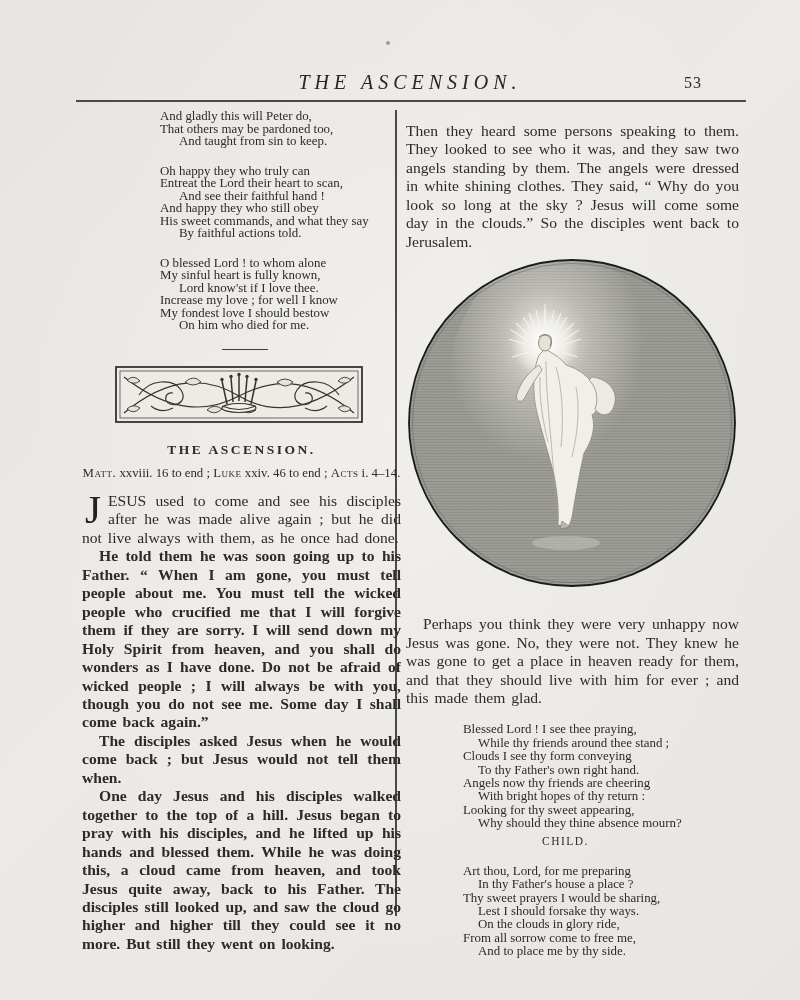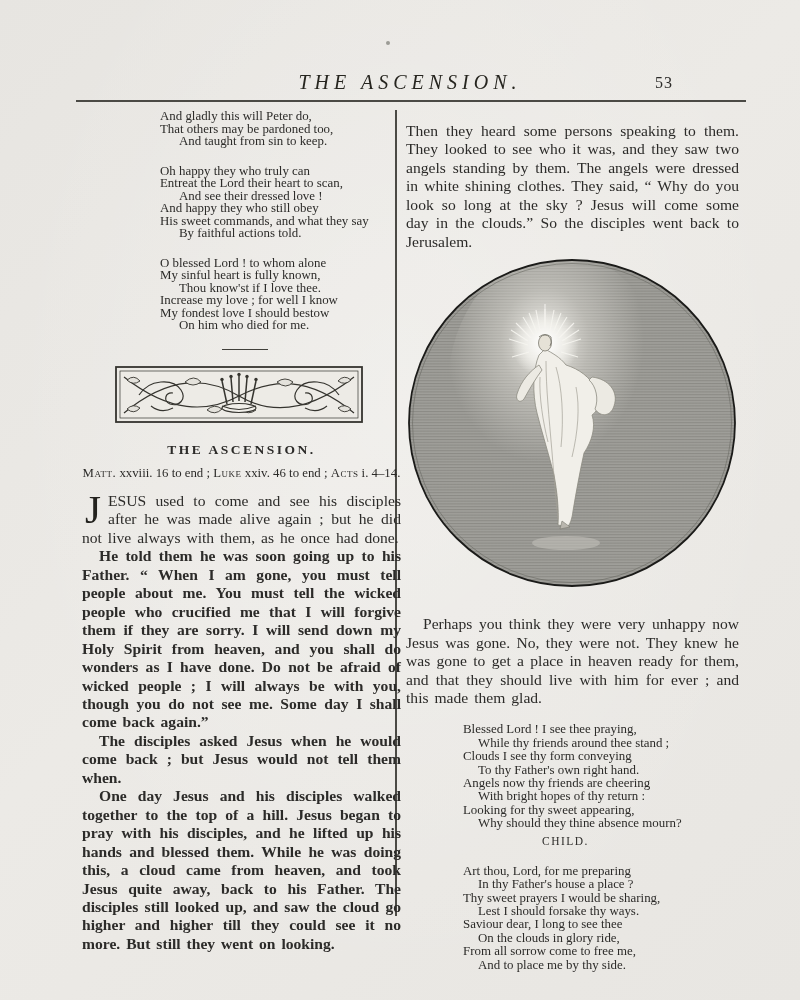--- a/index.html
+++ b/index.html
@@ -7,21 +7,21 @@
     position:relative;width:800px;height:1000px;overflow:hidden;
     background:
       radial-gradient(ellipse at 50% 40%, rgba(255,255,255,.25), rgba(0,0,0,0) 70%),
       linear-gradient(135deg,#e7e5e1 0%,#eceae6 45%,#e8e6e2 100%);
     font-family:"Liberation Serif","DejaVu Serif",serif;
     color:#2c2b29;
   }
   
   .running-head{position:absolute;top:71px;left:75px;width:670px;text-align:center;
     font-style:italic;font-size:20px;letter-spacing:5px;color:#26251f;}
-  .page-num{position:absolute;top:74px;left:655px;font-size:16px;letter-spacing:1px;}
+  .page-num{position:absolute;top:74px;left:684px;font-size:16px;letter-spacing:1px;}
   .head-rule{position:absolute;top:100px;left:76px;width:670px;height:2px;background:#4b4a45;}
   .col-rule{position:absolute;top:110px;left:395px;width:2px;height:806px;background:#4b4a45;}
   .speck{position:absolute;top:41px;left:386px;width:4px;height:4px;border-radius:50%;
     background:#7b7a74;opacity:.7;}
   
   .colL{position:absolute;left:62px;top:110px;width:319px;margin-left:20px;}
   .colR{position:absolute;left:406px;top:110px;width:333px;}
   
   .poemL{margin-left:78px;font-size:12.9px;line-height:12.5px;}
   .poemL .stanza{margin:0 0 17px 0;}
@@ -68,29 +68,29 @@
 
     <div class="poemL">
       <div class="stanza">
         <div class="pl">And gladly this will Peter do,</div>
         <div class="pl">That others may be pardoned too,</div>
         <div class="pl ind">And taught from sin to keep.</div>
       </div>
       <div class="stanza">
         <div class="pl">Oh happy they who truly can</div>
         <div class="pl">Entreat the Lord their heart to scan,</div>
-        <div class="pl ind">And see their dressed love !</div>
+        <div class="pl ind">And see their faithful hand !</div>
         <div class="pl">And happy they who still obey</div>
         <div class="pl">His sweet commands, and what they say</div>
         <div class="pl ind">By faithful actions told.</div>
       </div>
       <div class="stanza">
         <div class="pl">O blessed Lord ! to whom alone</div>
         <div class="pl">My sinful heart is fully known,</div>
-        <div class="pl ind">Thou know'st if I love thee.</div>
+        <div class="pl ind">Lord know'st if I love thee.</div>
         <div class="pl">Increase my love ; for well I know</div>
         <div class="pl">My fondest love I should bestow</div>
         <div class="pl ind">On him who died for me.</div>
       </div>
     </div>
 
     <div class="short-rule"></div>
 
     <svg class="ornament" viewBox="0 0 248 57">
       <rect x="1" y="1" width="246" height="55" fill="#edebe6" stroke="#35342f" stroke-width="1.8"></rect>
@@ -228,19 +228,18 @@
       <div class="pl ind">Why should they thine absence mourn?</div>
     </div>
 
     <div class="child-label">CHILD.</div>
 
     <div class="poemR poemR2">
       <div class="pl">Art thou, Lord, for me preparing</div>
       <div class="pl ind">In thy Father's house a place ?</div>
       <div class="pl">Thy sweet prayers I would be sharing,</div>
       <div class="pl ind">Lest I should forsake thy ways.</div>
-      <div class="pl">Saviour dear, I long to see thee</div>
       <div class="pl ind">On the clouds in glory ride,</div>
       <div class="pl">From all sorrow come to free me,</div>
       <div class="pl ind">And to place me by thy side.</div>
     </div>
   </div>
 </div>
 
 </body></html>

